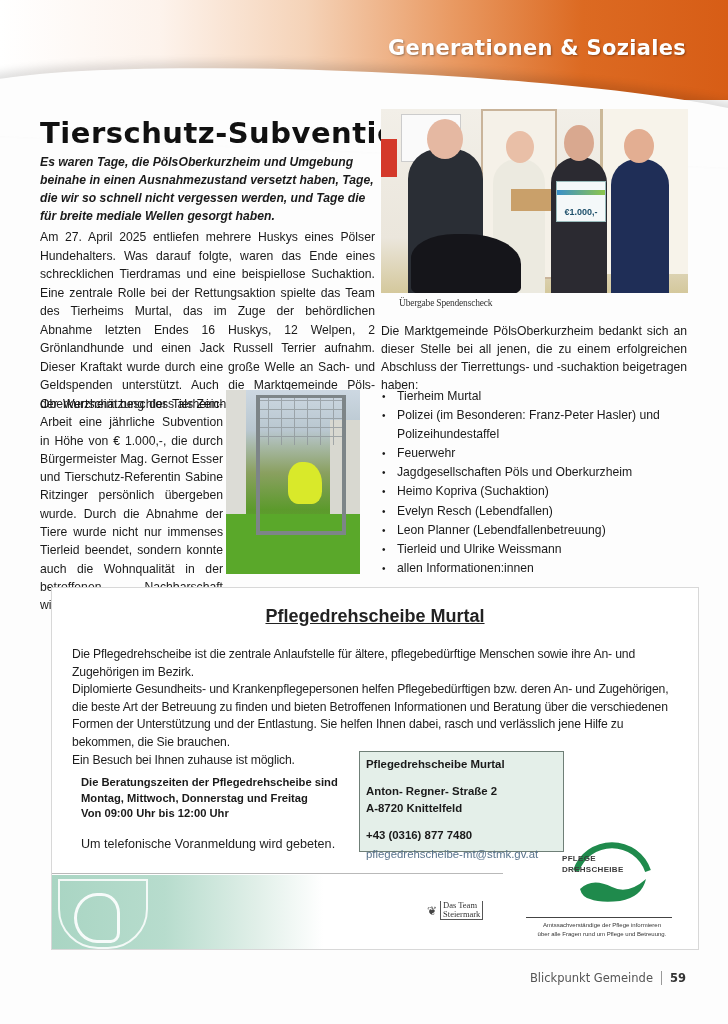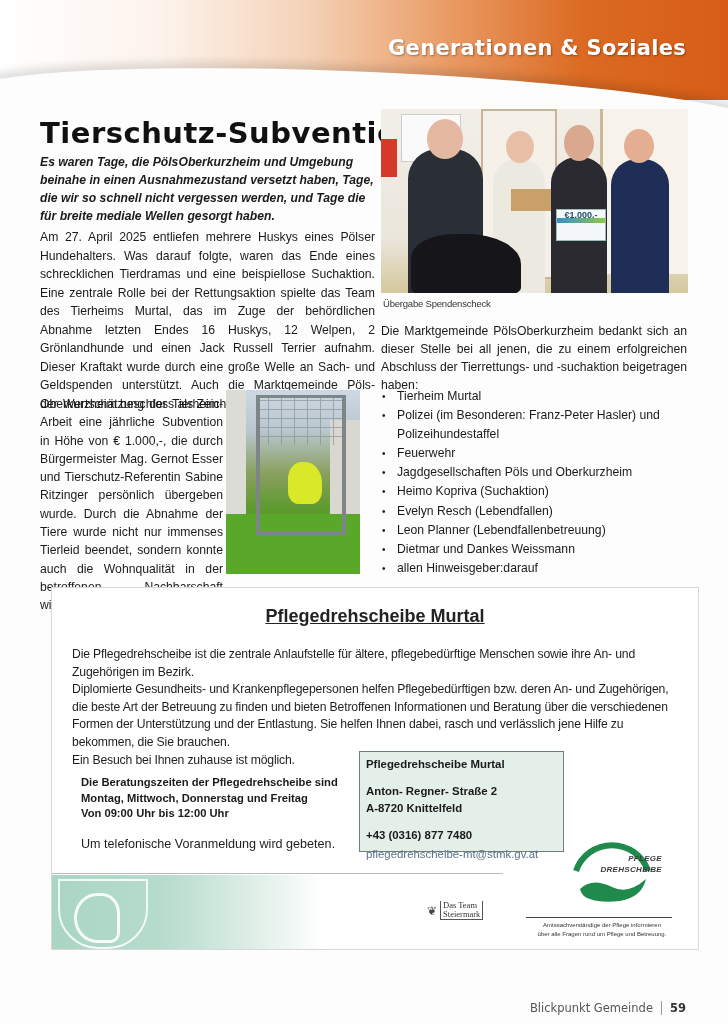--- a/index.html
+++ b/index.html
@@ -77,28 +77,28 @@
   .pg-h1 { position: absolute; left: 46px; top: 10px; width: 36px; height: 40px; background: #e5b8a2; border-radius: 50%; }
   .pg-p2 { position: absolute; left: 112px; top: 50px; width: 52px; height: 140px; background: #eceae0; border-radius: 24px 24px 0 0; }
   .pg-h2 { position: absolute; left: 125px; top: 22px; width: 28px; height: 32px; background: #e9bfa7; border-radius: 50%; }
   .pg-p3 { position: absolute; left: 170px; top: 48px; width: 56px; height: 140px; background: #2b2a31; border-radius: 26px 26px 0 0; }
   .pg-h3 { position: absolute; left: 183px; top: 16px; width: 30px; height: 36px; background: #d9a88f; border-radius: 50%; }
   .pg-p4 { position: absolute; left: 230px; top: 50px; width: 58px; height: 140px; background: #1f2e57; border-radius: 26px 26px 0 0; }
   .pg-h4 { position: absolute; left: 243px; top: 20px; width: 30px; height: 34px; background: #e3ae92; border-radius: 50%; }
   .pg-dog { position: absolute; left: 30px; top: 125px; width: 110px; height: 60px; background: #15151a; border-radius: 40% 50% 10% 10%; }
   .pg-box { position: absolute; left: 130px; top: 80px; width: 40px; height: 22px; background: #c9a06a; }
   .pg-cheque {
-    position: absolute; left: 175px; top: 72px; width: 50px; height: 32px; background: #f4f8f9;
-    border: 1px solid #9bb; font-size: 9px; font-weight: bold; color: #1d4f6a; text-align: center; padding-top: 0; margin-top: 28px;
+    position: absolute; left: 175px; top: 72px; width: 50px; height: 41px; background: #f4f8f9;
+    border: 1px solid #9bb; font-size: 9px; font-weight: bold; color: #1d4f6a; text-align: center; padding-top: 25px;
   }
   .pg-cheque-band { position: absolute; left: 0; top: 8px; width: 100%; height: 5px; background: linear-gradient(90deg,#3a8fc9,#8dc64a); }
 
   .caption {
-    position: absolute; left: 383px; top: 298px; font-size: 9.5px; color: #333;
-    font-family: Liberation Sans, sans-serif; letter-spacing: -0.2px;
+    position: absolute; left: 399px; top: 298px; font-size: 9.5px; color: #333;
+    font-family: Liberation Serif, serif; letter-spacing: -0.2px;
   }
   .thanks {
     position: absolute; left: 381px; top: 322px; width: 306px; font-size: 12.2px;
     line-height: 18px; text-align: justify; color: #1a1a1a;
   }
   .thanks-list {
     position: absolute; left: 381px; top: 387px; width: 306px; list-style: none;
     font-size: 12.2px; line-height: 19.1px; color: #1a1a1a;
   }
   .thanks-list li { position: relative; padding-left: 16px; }
@@ -153,34 +153,34 @@
   }
   .land-logo-icon { font-size: 12px; color: #444; }
   .land-logo-text {
     font-family: "Liberation Serif", serif; font-size: 8.5px; line-height: 9px; color: #333;
     border-left: 1px solid #555; border-bottom: 1px solid #555; border-right: 1px solid #555; padding: 0 2px;
   }
   .pflege-logo {
     position: absolute; left: 510px; top: 225px; width: 100px; height: 95px;
   }
   .pflege-logo-text {
-    position: absolute; left: 0; top: 40px; width: 100%; text-align: right;
-    font-size: 8px; font-weight: bold; color: #3a3a3a; line-height: 11px; letter-spacing: 0.3px; font-style: italic;
+    position: absolute; left: 0; top: 40px; width: 100%; text-align: left;
+    font-size: 8px; font-weight: bold; color: #3a3a3a; line-height: 11px; letter-spacing: 0.3px;
   }
   .pflege-rule {
     position: absolute; left: 474px; top: 329px; width: 146px; height: 1px; background: #444;
   }
   .pflege-tagline {
     position: absolute; left: 460px; top: 333px; width: 180px; text-align: center;
     font-size: 6px; line-height: 9px; color: #333;
   }
 
   
   .footer {
-    position: absolute; right: 42px; top: 1001px; font-size: 11.5px; color: #555;
+    position: absolute; right: 42px; top: 971px; font-size: 11.5px; color: #555;
     display: flex; align-items: center; gap: 8px; font-family: "DejaVu Sans", sans-serif;
   }
   .footer-sep { width: 1px; height: 14px; background: #999; }
   .footer-page { font-weight: bold; color: #333; }
 </style>
 </head>
 <body>
 
 <div class="header-band"></div>
 <div class="header-curve"></div>
@@ -224,22 +224,22 @@
 
 <p class="thanks">Die Marktgemeinde PölsOberkurzheim bedankt sich an dieser Stelle bei all jenen, die zu einem erfolgreichen Abschluss der Tierrettungs- und -suchaktion beigetragen haben:</p>
 <ul class="thanks-list">
   <li>Tierheim Murtal</li>
   <li>Polizei (im Besonderen: Franz-Peter Hasler) und Polizeihundestaffel</li>
   <li>Feuerwehr</li>
   <li>Jagdgesellschaften Pöls und Oberkurzheim</li>
   <li>Heimo Kopriva (Suchaktion)</li>
   <li>Evelyn Resch (Lebendfallen)</li>
   <li>Leon Planner (Lebendfallenbetreuung)</li>
-  <li>Dietmar und Dankes Weissmann</li>
-  <li>allen Hinweisgeber:darauf</li>
+  <li>Tierleid und Ulrike Weissmann</li>
+  <li>allen Informationen:innen</li>
 </ul>
 
 <div class="info-box">
   <h2 class="info-title">Pflegedrehscheibe Murtal</h2>
   <div class="info-text">
     <div>Die Pflegedrehscheibe ist die zentrale Anlaufstelle für ältere, pflegebedürftige Menschen sowie ihre An- und Zugehörigen im Bezirk.</div>
     <div>Diplomierte Gesundheits- und Krankenpflegepersonen helfen Pflegebedürftigen bzw. deren An- und Zugehörigen, die beste Art der Betreuung zu finden und bieten Betroffenen Informationen und Beratung über die verschiedenen Formen der Unterstützung und der Entlastung. Sie helfen Ihnen dabei, rasch und verlässlich jene Hilfe zu bekommen, die Sie brauchen.</div>
     <div>Ein Besuch bei Ihnen zuhause ist möglich.</div>
   </div>
   <div class="hours">

